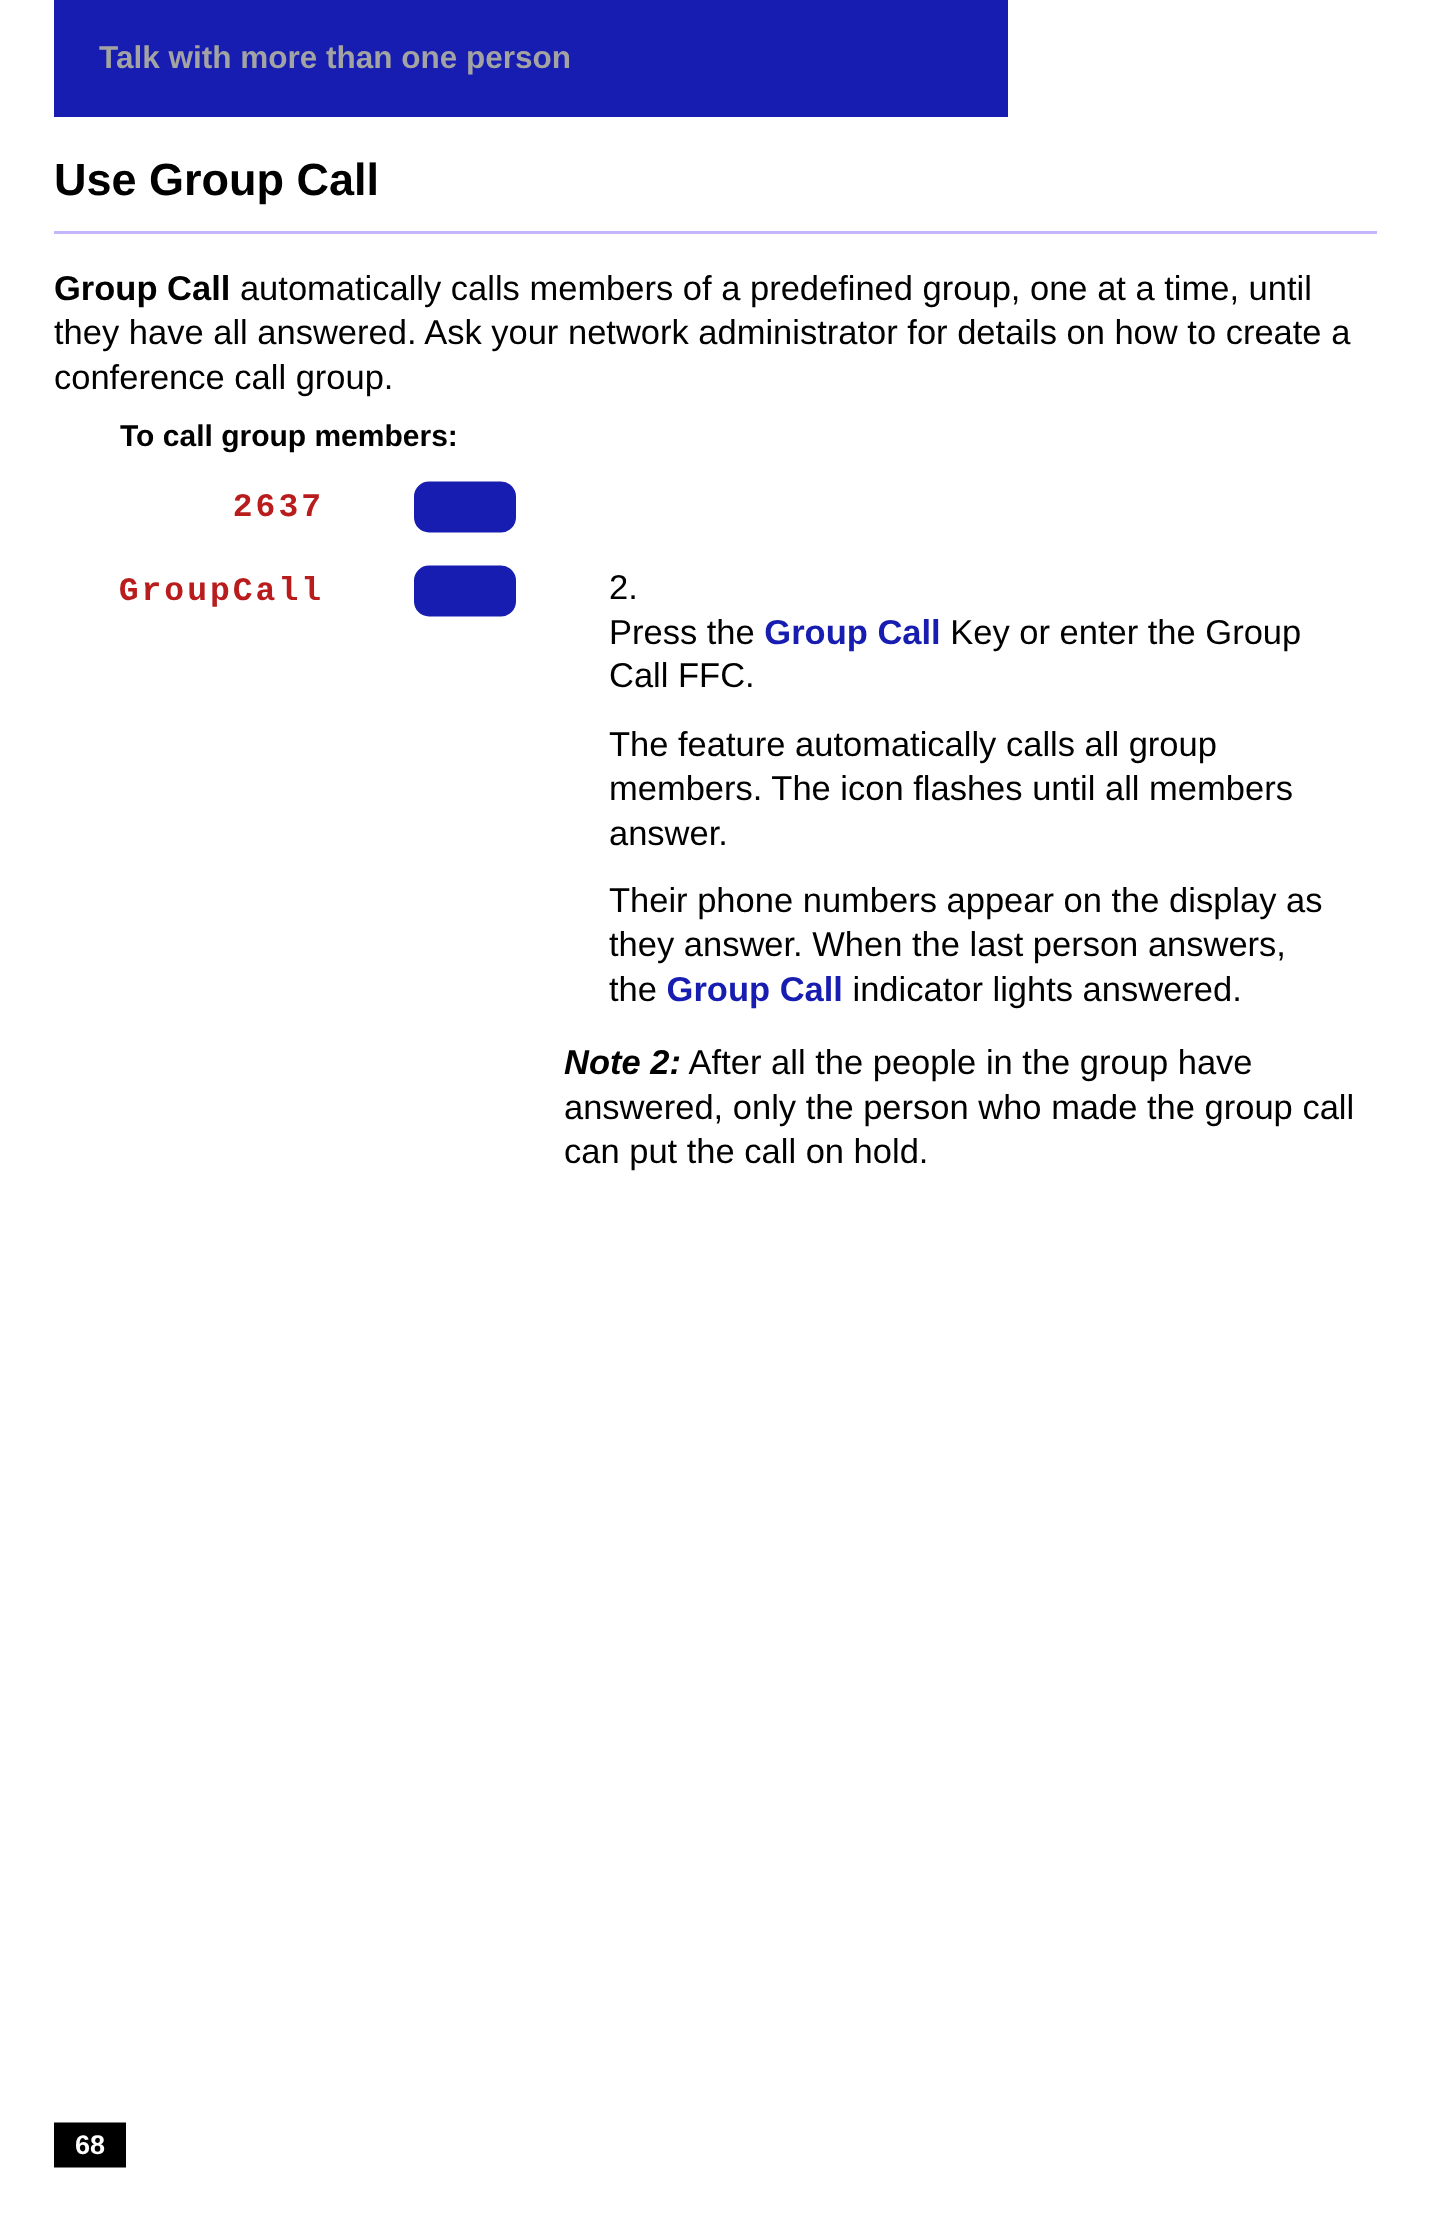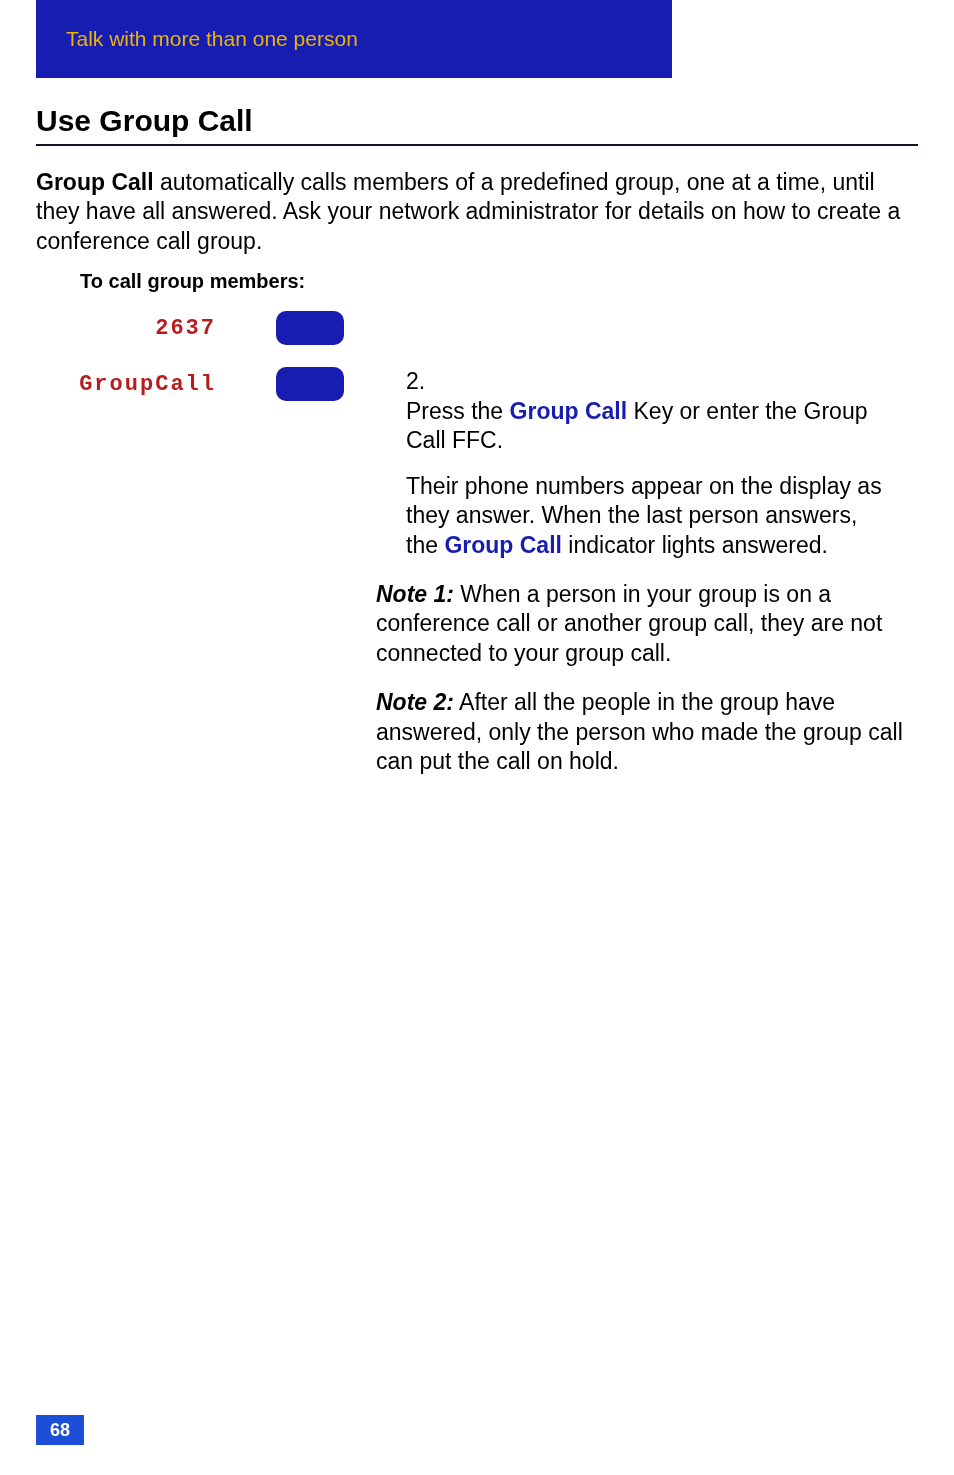--- a/index.html
+++ b/index.html
@@ -16,36 +16,36 @@
     left: 36px;
     top: 0;
     width: 636px;
     height: 78px;
     background: #171db0;
     display: flex;
     align-items: center;
     padding-left: 30px;
   }
   .header-band span {
-    color: #eab308;
-    font-weight: 400;
+    color: #a3a3a3;
+    font-weight: 700;
     font-size: 21px;
   }
   .content {
     position: absolute;
     left: 36px;
     right: 36px;
     top: 104px;
   }
   .h2 {
     font-size: 30px;
     font-weight: 600;
     color: #000;
-    border-bottom: 2px solid #0f172a;
-    padding-bottom: 6px;
+    border-bottom: 2px solid #c4b5fd;
+    padding-bottom: 16px;
     margin-bottom: 22px;
   }
   .intro {
     font-size: 23px;
     line-height: 1.28;
     margin-bottom: 14px;
   }
   .intro .bold { font-weight: 700; }
   .sub {
     font-size: 20px;
@@ -98,21 +98,21 @@
   .highlight { color: #171db0; font-weight: 700; }
   .bold-it { font-weight: 700; font-style: italic; }
   .para { margin-top: 16px; }
   .note-block { margin-top: 20px; }
   .page-num {
     position: absolute;
     left: 36px;
     bottom: 30px;
     width: 48px;
     height: 30px;
-    background: #1d4ed8;
+    background: #000000;
     color: #fff;
     font-weight: 700;
     font-size: 18px;
     display: flex;
     align-items: center;
     justify-content: center;
   }
 </style>
 </head>
 <body>
@@ -140,31 +140,27 @@
 
   <div class="step-row">
     <div class="left-col">
       <span class="key-label">GroupCall</span>
       <span class="key-btn"></span>
     </div>
     <div class="right-col">
       <span class="ol-num">2.</span>
       <span class="ol-body">
         <span>Press the </span><span class="highlight">Group Call</span><span> Key or enter the Group Call FFC.</span>
+        <div class="para">The feature automatically calls all group members. The icon flashes until all members answer.</div>
         <div class="para">
           <span>Their phone numbers appear on the display as they answer. When the last person answers, the </span><span class="highlight">Group Call</span><span> indicator lights answered.</span>
         </div>
       </span>
 
       
-      <div class="note-block" style="margin-left:-30px;">
-        <p>
-          <span class="bold-it">Note 1:</span><span>  When a person in your group is on a conference call or another group call, they are not connected to your group call.</span>
-        </p>
-      </div>
       <div class="note-block" style="margin-left:-30px;">
         <p>
           <span class="bold-it">Note 2:</span><span>   After all the people in the group have answered, only the person who made the group call can put the call on hold.</span>
         </p>
       </div>
     </div>
   </div>
 
 </div>
 

